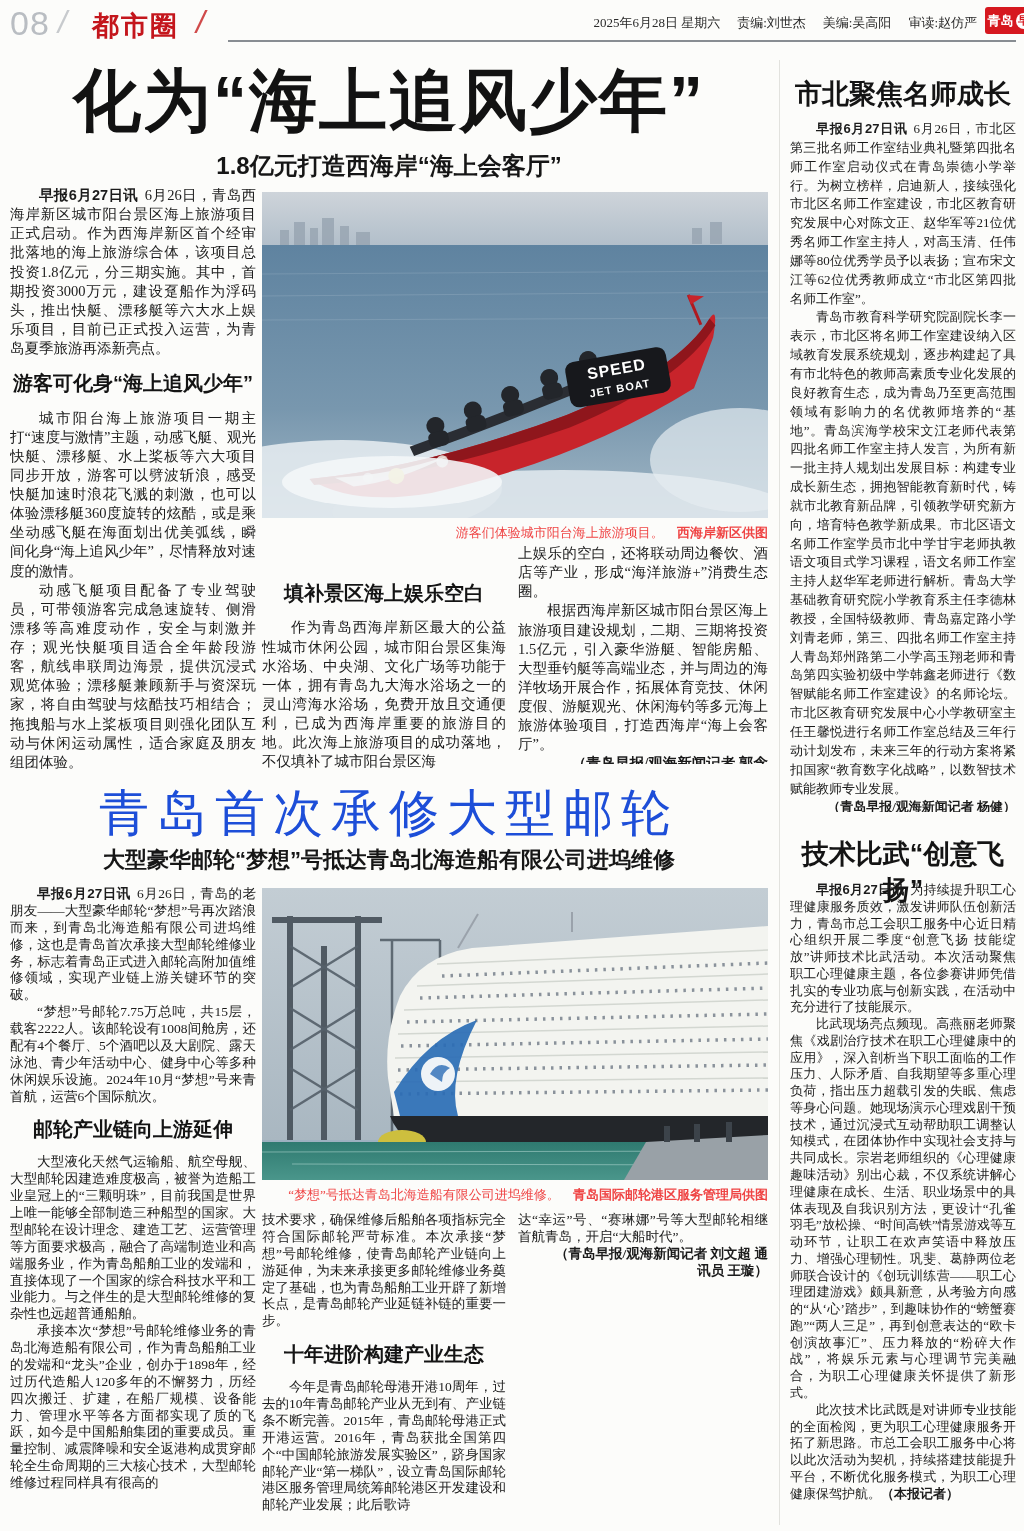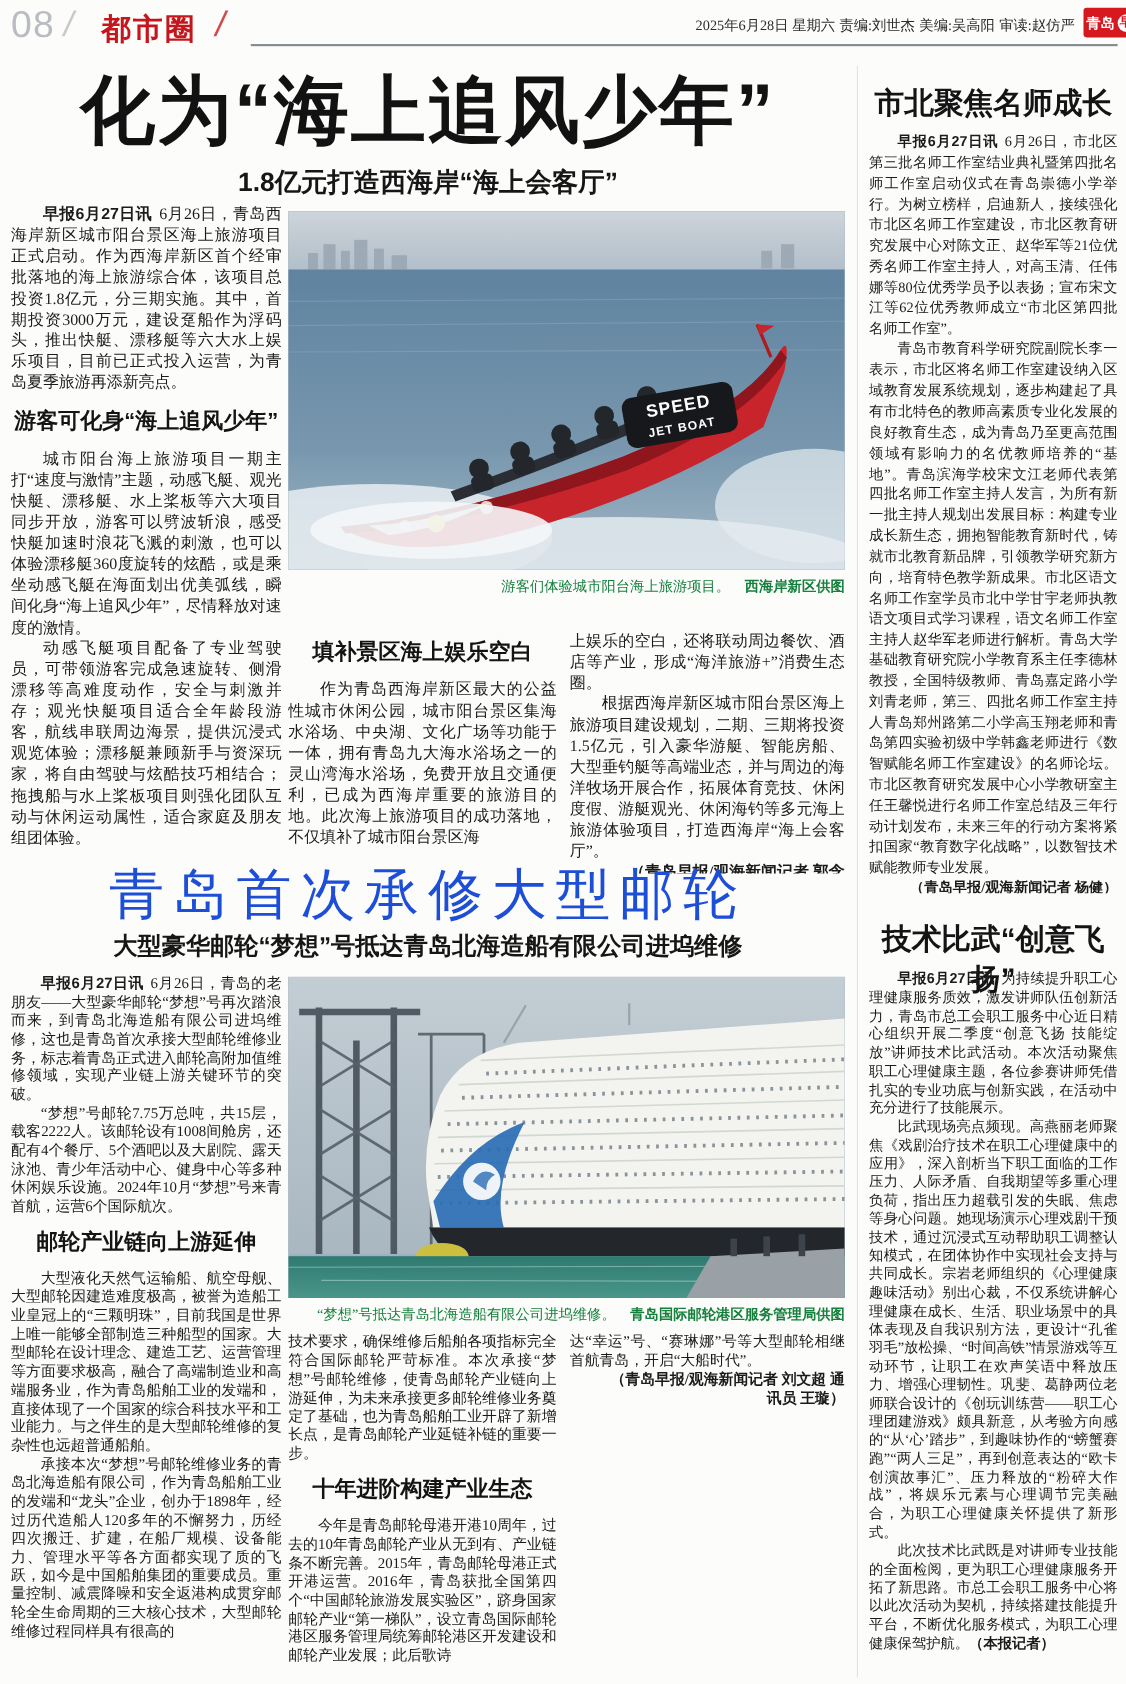--- a/index.html
+++ b/index.html
@@ -7,21 +7,21 @@
         font-family:"Liberation Serif","DejaVu Serif",serif;color:#1b1b1b;padding-left:33px;}
   
   .pagenum{position:absolute;left:10px;top:4px;font-family:"Liberation Sans",sans-serif;
            font-weight:300;font-size:34px;color:#b9bdc2;letter-spacing:1px;}
   .slash{position:absolute;top:4px;font-size:32px;color:#c7cacd;font-style:italic;font-family:"Liberation Sans",sans-serif;}
   .slash1{left:58px;}
   .slash2{left:196px;color:#d04a4a;}
   .section{position:absolute;left:92px;top:8px;font-family:"Liberation Sans",sans-serif;
            font-weight:900;font-size:27px;color:#c4161c;letter-spacing:2px;}
   .header-rule{position:absolute;left:228px;top:40px;width:788px;height:2px;background:#888d92;}
-  .header-meta{position:absolute;right:80px;top:14px;display:flex;gap:4px;font-size:13px;color:#2a2a2a;}
+  .header-meta{position:absolute;right:80px;top:14px;display:flex;gap:17px;font-size:13px;color:#2a2a2a;}
   .logo{position:absolute;right:8px;top:7px;width:64px;height:27px;background:#d6181f;border-radius:3px;
         display:flex;align-items:center;justify-content:center;gap:2px;
         font-family:"Liberation Sans",sans-serif;font-weight:900;font-size:13px;color:#fff;}
   .logo-circle{display:inline-flex;width:16px;height:16px;border-radius:50%;background:#fff;color:#d6181f;
         font-size:11px;align-items:center;justify-content:center;}
   .vrule{position:absolute;left:779px;top:60px;width:1px;height:1465px;background:#e2e2de;}
   
   .a1-headline{position:absolute;left:8px;top:56px;width:762px;margin:0;text-align:center;
         font-family:"Liberation Sans","DejaVu Sans",sans-serif;font-weight:900;font-size:68px;
         letter-spacing:2px;color:#121212;}
@@ -38,38 +38,38 @@
   
   .col{position:absolute;overflow:hidden;text-align:justify;}
   .col p{margin:0;text-indent:2em;}
   .col p.noindent{text-indent:0;}
   .f1{font-size:14.5px;line-height:1.32;}
   .f2{font-size:13.5px;line-height:1.25;}
   .fsA{font-size:13px;line-height:1.45;}
   .fsB{font-size:13px;line-height:1.29;}
   .a1-col1{left:10px;top:186px;width:246px;height:586px;}
   .a1-colmid{left:262px;top:554px;width:244px;height:220px;}
-  .a1-colright{left:518px;top:574px;width:250px;height:220px;}
+  .a1-colright{left:518px;top:544px;width:250px;height:220px;}
   .a2-col1{left:10px;top:886px;width:246px;height:645px;}
   .a2-colmid{left:262px;top:1212px;width:244px;height:319px;}
   .a2-colright{left:518px;top:1212px;width:250px;height:319px;}
   .sbA-body{left:790px;top:120px;width:226px;height:692px;}
   .sbB-body{left:790px;top:882px;width:226px;height:649px;}
   .lead-label{font-family:"Liberation Sans",sans-serif;margin-right:.45em;}
   .colhead{font-family:"Liberation Sans",sans-serif;font-weight:800;font-size:20px;
         text-align:center;text-indent:0;margin:12px 0;color:#141414;}
   .colhead-push{margin-top:26px;}
   .byline{font-weight:700;text-align:right;text-indent:0;margin-top:6px;}
   .byline-inline{font-weight:700;}
   
   .photo{position:absolute;margin:0;overflow:hidden;background:#9db1c0;}
   .photo svg{display:block;width:100%;height:100%;}
   .photo1{left:262px;top:192px;width:506px;height:326px;}
   .photo2{left:262px;top:888px;width:506px;height:292px;}
-  .caption{position:absolute;font-size:13px;color:#15803d;text-align:right;}
+  .caption{position:absolute;font-size:13px;color:#ef4444;text-align:right;}
   .caption b{margin-left:10px;font-family:"Liberation Sans",sans-serif;}
   .a1-caption{left:262px;top:524px;width:506px;}
   .a2-caption{left:262px;top:1186px;width:506px;}
 </style>
 </head>
 <body>
 
 <div class="page">
 
   <span class="pagenum">08</span>

